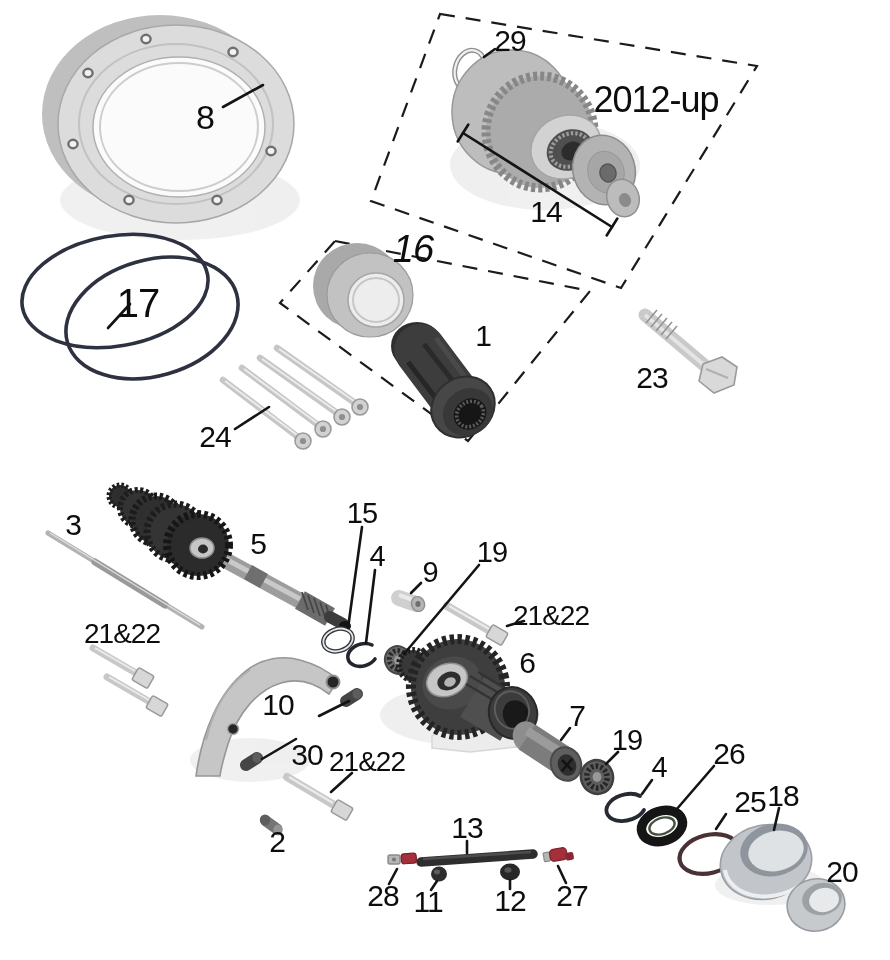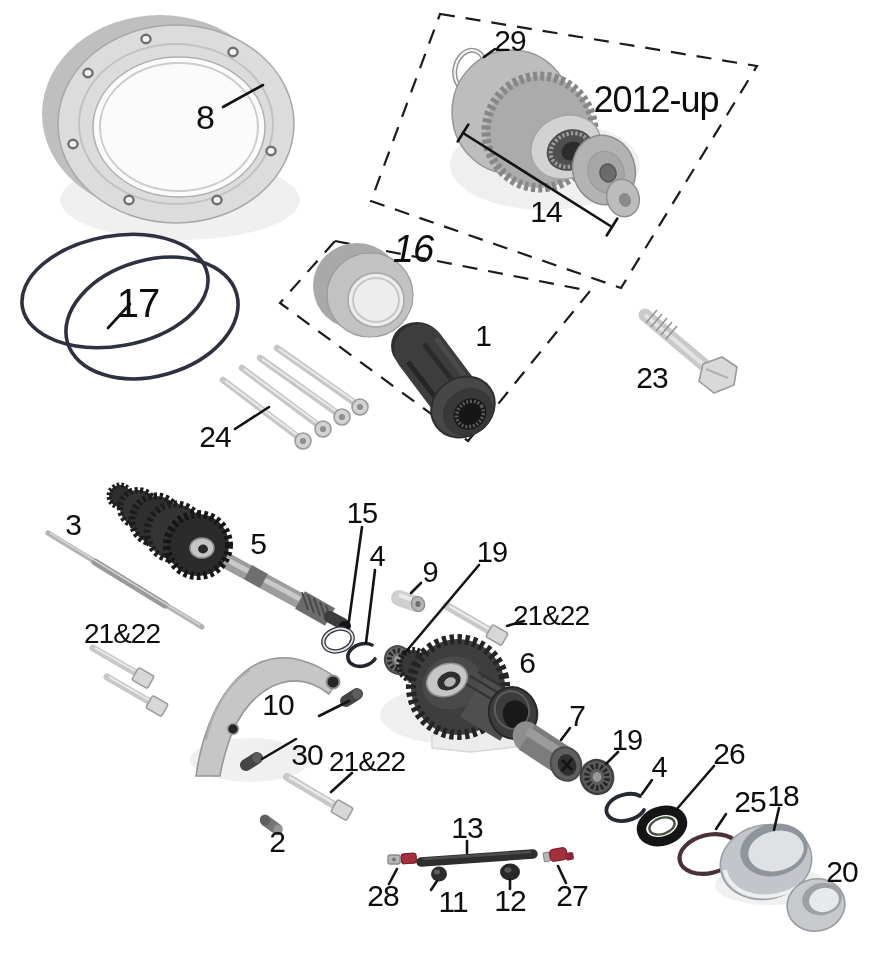--- a/index.html
+++ b/index.html
@@ -371,18 +371,18 @@
       <div class="callout" style="left: 577px; top: 716px; font-size: 30px; color: rgb(13, 13, 13);">7</div>
       <div class="callout" style="left: 627px; top: 740px; font-size: 29px; color: rgb(13, 13, 13);">19</div>
       <div class="callout" style="left: 659px; top: 767px; font-size: 29px; color: rgb(13, 13, 13);">4</div>
       <div class="callout" style="left: 729px; top: 754px; font-size: 30px; color: rgb(13, 13, 13);">26</div>
       <div class="callout" style="left: 736px; top: 802px; font-size: 30px; color: rgb(13, 13, 13); margin-left: 14px;">25</div>
       <div class="callout" style="left: 783px; top: 796px; font-size: 30px; color: rgb(13, 13, 13);">18</div>
       <div class="callout" style="left: 842px; top: 872px; font-size: 30px; color: rgb(13, 13, 13);">20</div>
       <div class="callout" style="left: 277px; top: 842px; font-size: 30px; color: rgb(13, 13, 13);">2</div>
       <div class="callout" style="left: 467px; top: 828px; font-size: 30px; color: rgb(13, 13, 13);">13</div>
       <div class="callout" style="left: 383px; top: 896px; font-size: 30px; color: rgb(13, 13, 13);">28</div>
-      <div class="callout" style="left: 428px; top: 902px; font-size: 30px; color: rgb(13, 13, 13); margin-left: 25px;">11</div>
+      <div class="callout" style="left: 428px; top: 902px; font-size: 30px; color: rgb(13, 13, 13);">11</div>
       <div class="callout" style="left: 510px; top: 901px; font-size: 30px; color: rgb(13, 13, 13);">12</div>
       <div class="callout" style="left: 572px; top: 896px; font-size: 30px; color: rgb(13, 13, 13);">27</div>
     </div>
 
 </div>
 
 </body></html>

